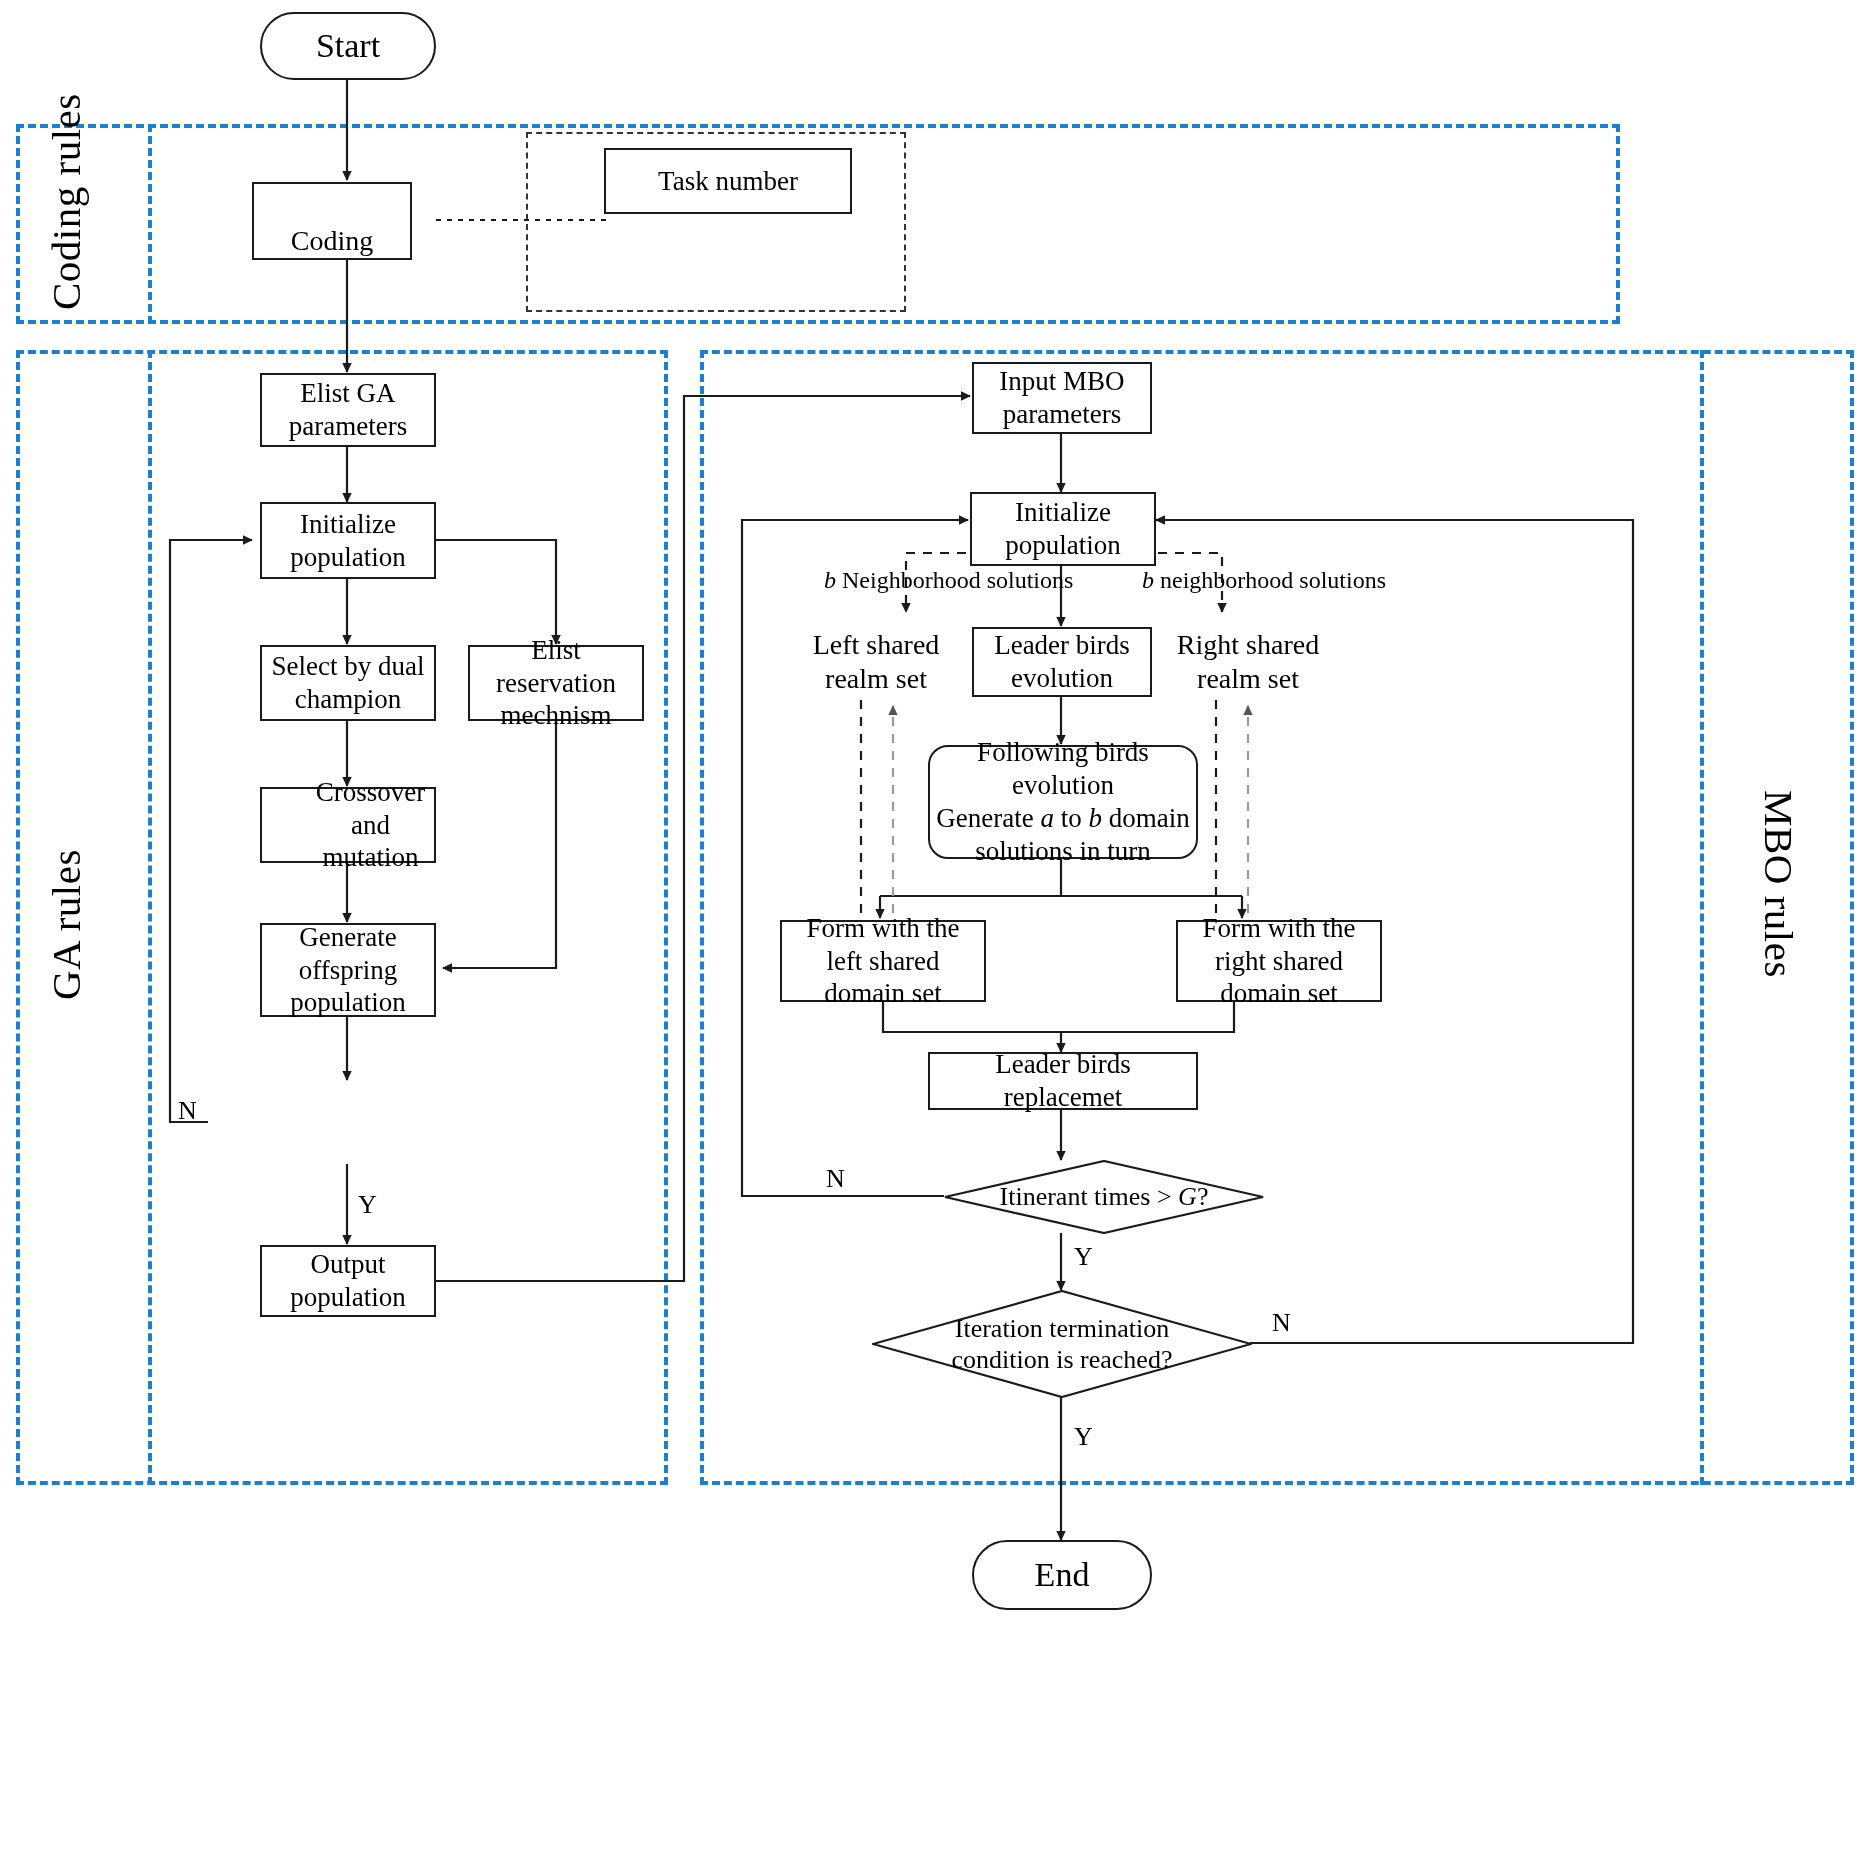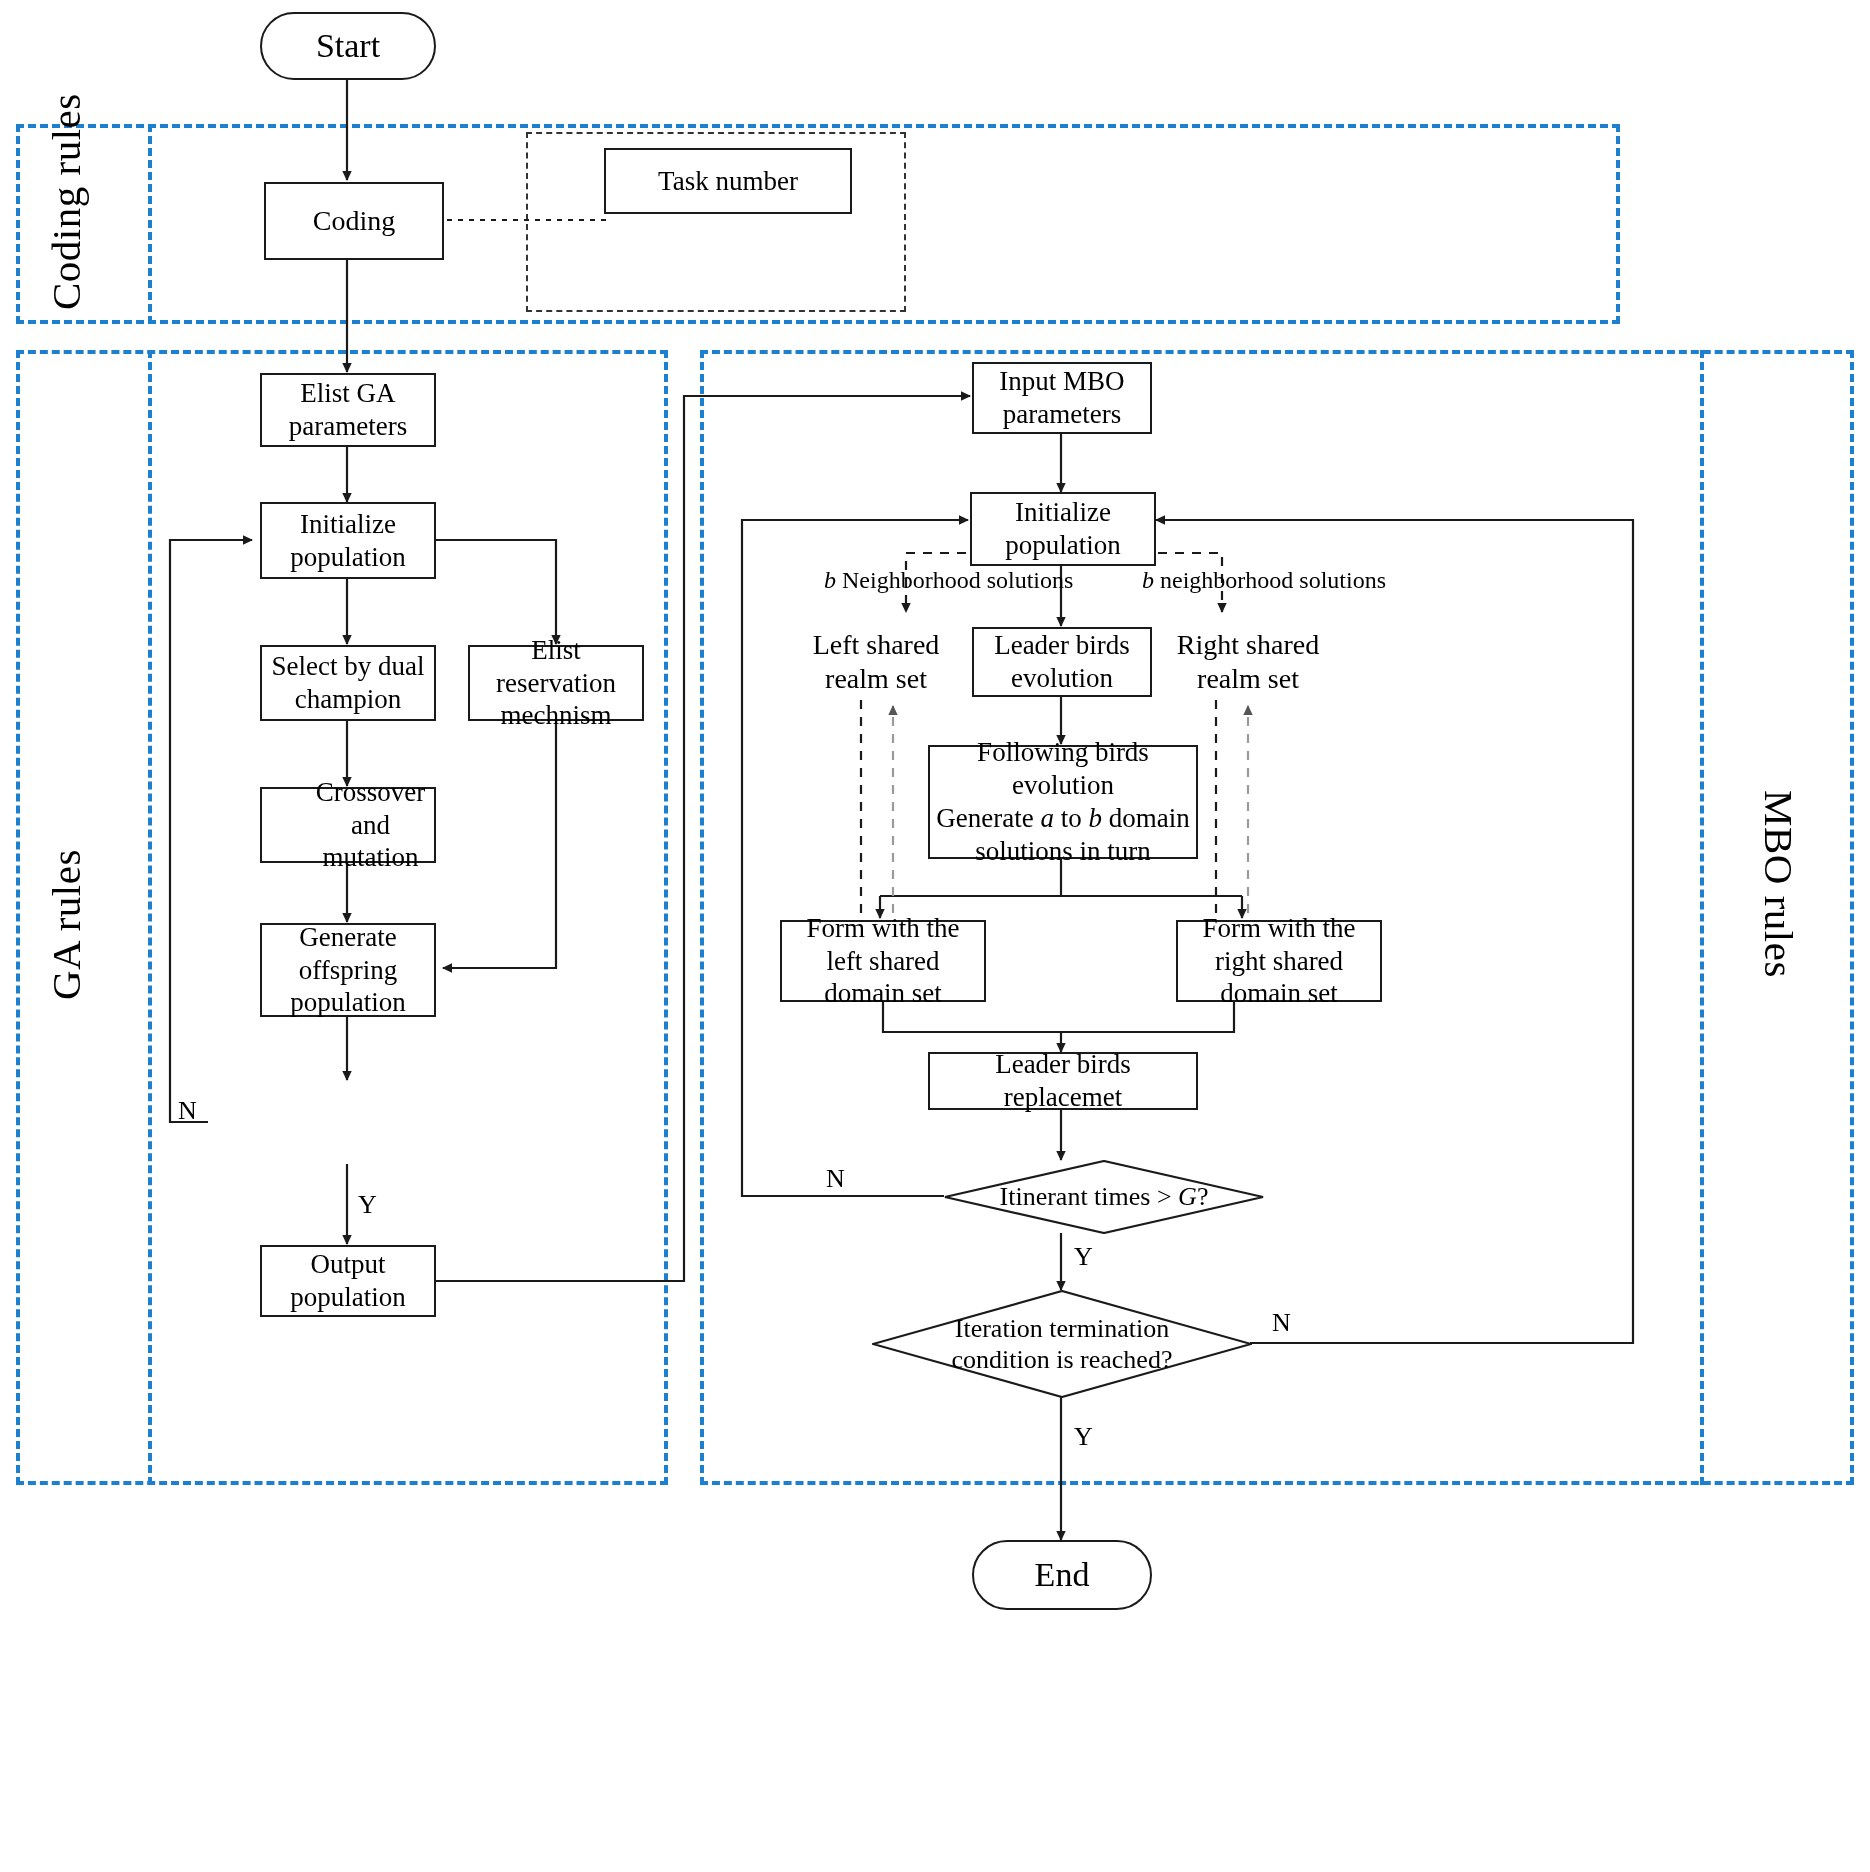--- a/index.html
+++ b/index.html
@@ -132,21 +132,21 @@
     <g stroke="#9a9a9a" stroke-width="2.2" fill="none" stroke-dasharray="9 8">
       <path d="M893,930 L893,706" marker-end="url(#ahg)"></path>
       <path d="M1248,930 L1248,706" marker-end="url(#ahg)"></path>
     </g>
   </svg>
 
   <div class="node term" style="left:260px;top:12px;width:176px;height:68px;">
     <span class="nlabel f34">Start</span>
   </div>
 
-  <div class="node proc" style="left:264px;top:182px;width:180px;height:78px;">
+  <div class="node proc" style="left:252px;top:182px;width:160px;height:78px;align-items:flex-end;">
     <span class="nlabel f28">Coding</span>
   </div>
 
   <div class="node proc" style="left:604px;top:148px;width:248px;height:66px;">
     <span class="nlabel f27">Task number</span>
   </div>
 
 
   <div class="node proc" style="left:260px;top:373px;width:176px;height:74px;">
     <span class="nlabel f27">Elist GA parameters</span>
@@ -190,21 +190,21 @@
   </div>
 
   <div class="node plain" style="left:1158px;top:626px;width:180px;height:72px;">
     <span class="nlabel f28">Right shared realm set</span>
   </div>
 
   <div class="node proc" style="left:972px;top:627px;width:180px;height:70px;">
     <span class="nlabel f27">Leader birds evolution</span>
   </div>
 
-  <div class="node proc" style="left:928px;top:745px;width:270px;height:114px;">
+  <div class="node proc" style="left:928px;top:745px;width:270px;height:114px;border-radius:20px;">
     <span class="nlabel f27">
       <span style="display:block">Following birds evolution</span>
       <span style="display:block">Generate <span class="ital">a</span> to <span class="ital">b</span> domain</span>
       <span style="display:block">solutions in turn</span>
     </span>
   </div>
 
   <div class="node proc" style="left:780px;top:920px;width:206px;height:82px;">
     <span class="nlabel f27">Form with the left shared domain set</span>
   </div>

